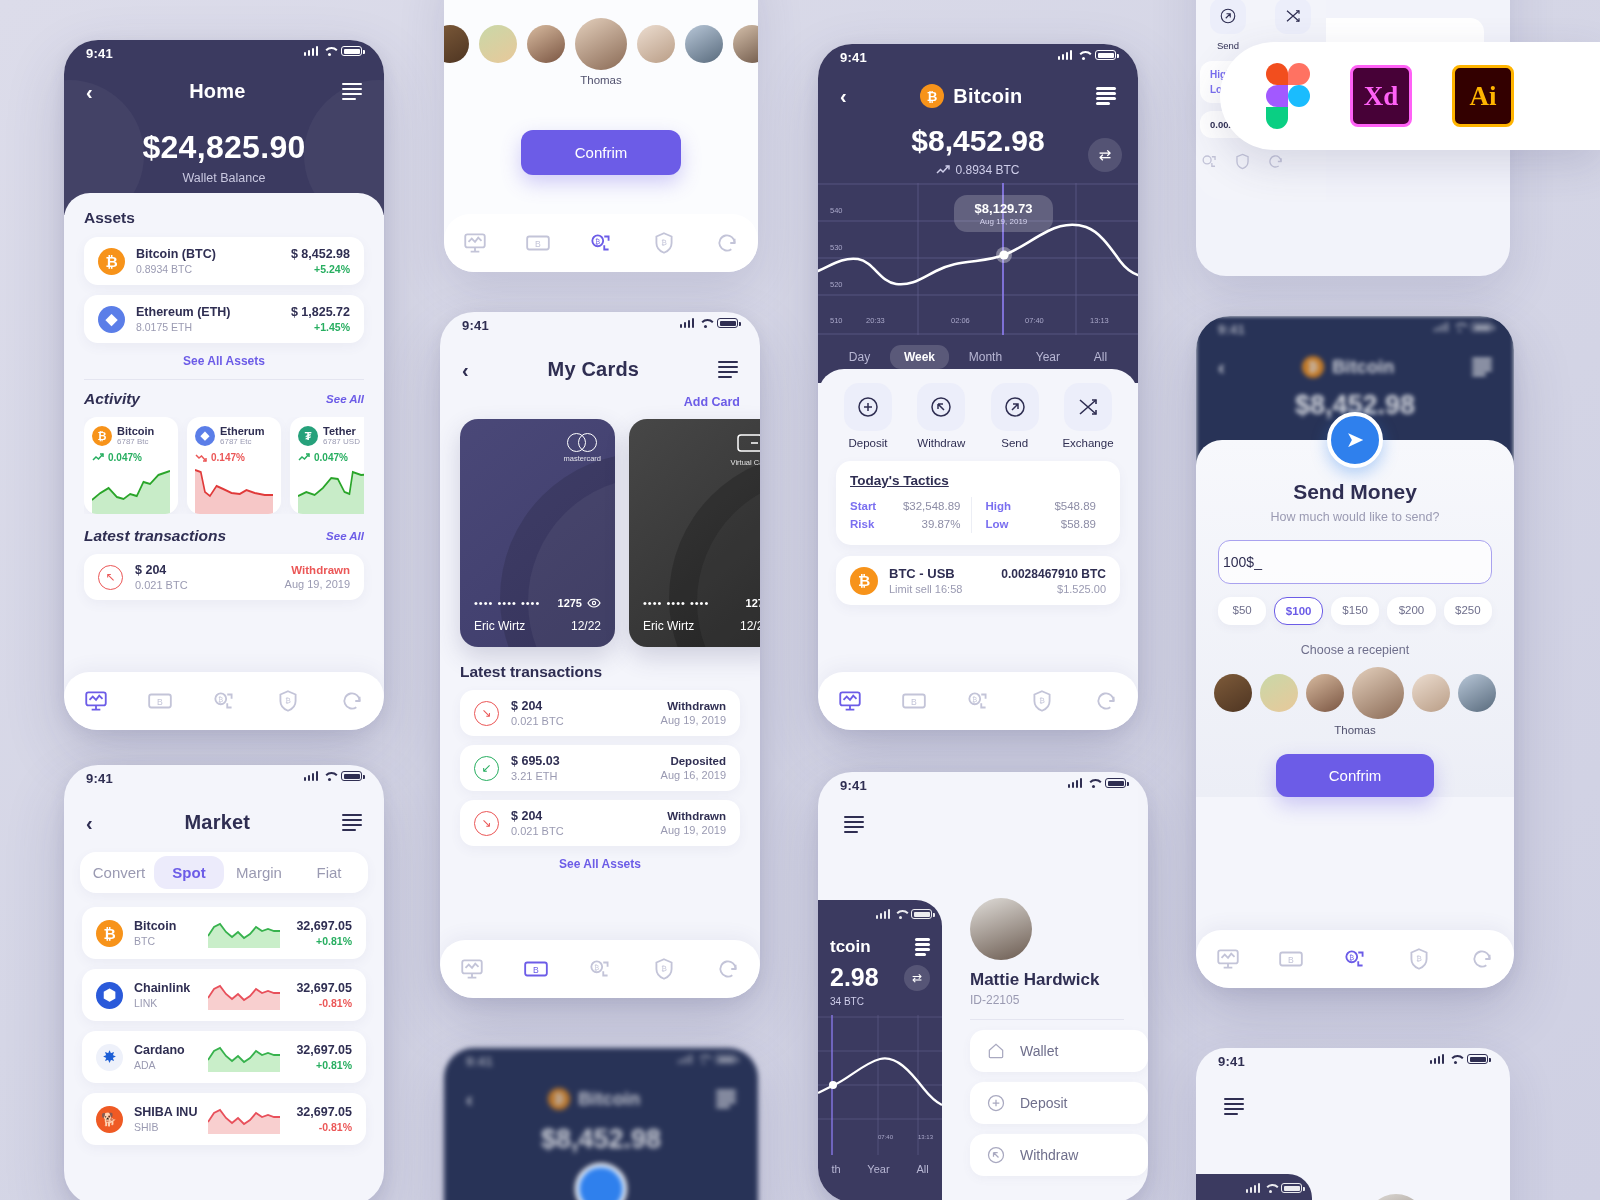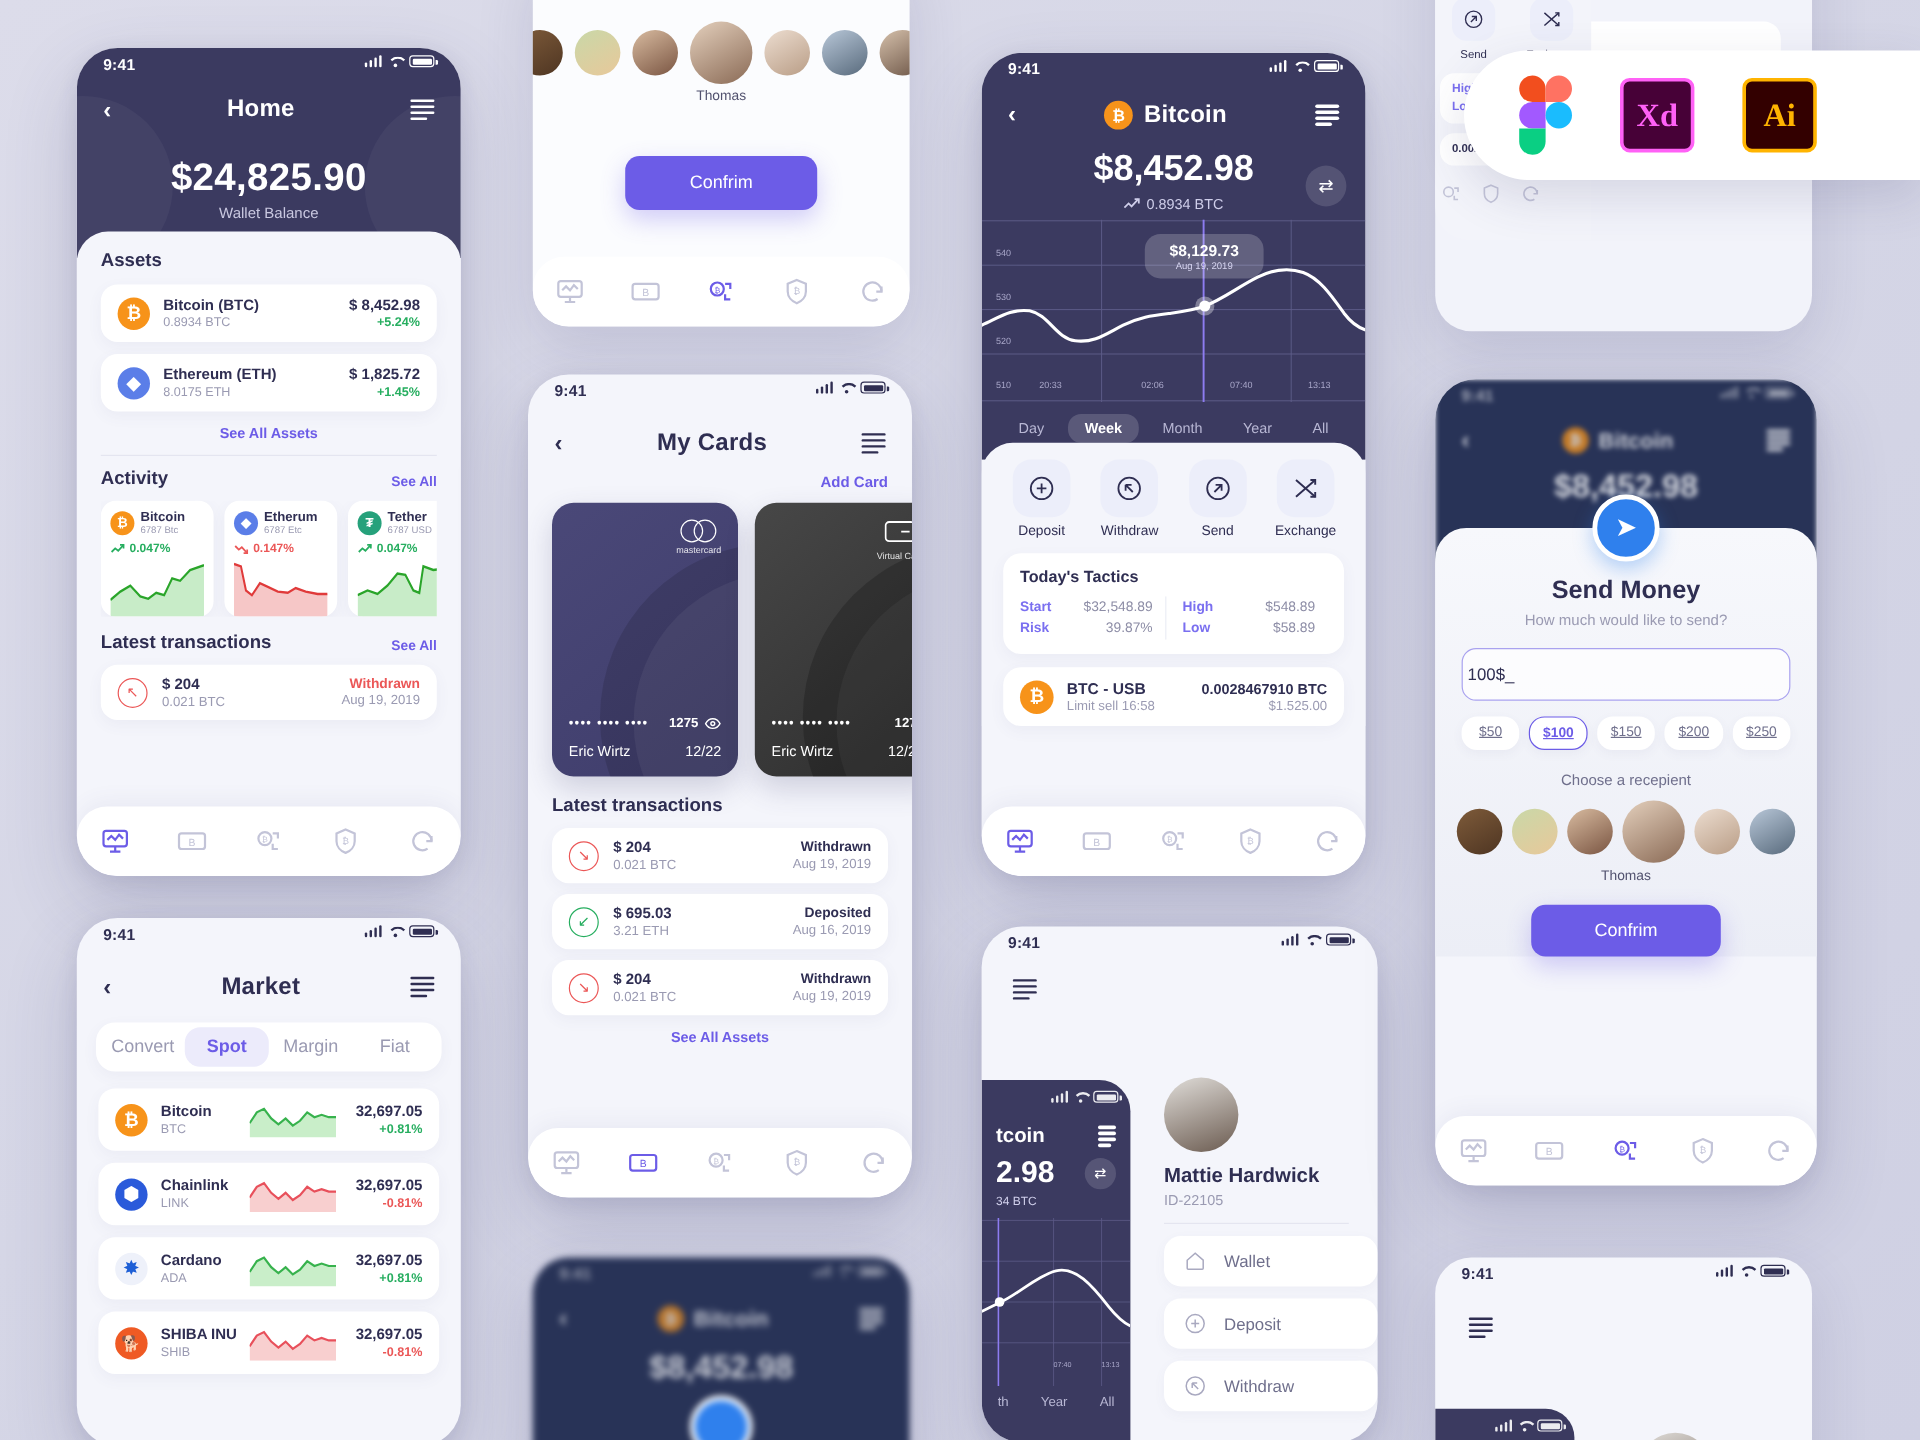--- a/index.html
+++ b/index.html
@@ -73,21 +73,21 @@
   .usdt{ background:#26a17b; }
   .link{ background:#2a5ada; }
   .ada { background:#eef1fa; color:#1e5fd6;}
   .shib{ background:#ef5a24; }
   .rc-name { font-size:12.5px; font-weight:bold; color:#2f2e52;}
   .rc-sub { font-size:10.5px; color:#9a9ab2; margin-top:2px;}
   .rc-val { font-size:12.5px; font-weight:bold; color:#2f2e52; text-align:right;}
   .rc-chg { font-size:10.5px; font-weight:bold; text-align:right; margin-top:2px;}
   .link-c { text-align:center; color:#6c5ce7; font-size:12px; font-weight:bold; padding:11px 0;}
   .divider { height:1px; background:#e4e5f0; }
-  .rowhead { display:flex; align-items:flex-end; justify-content:space-between; margin-top:10px;}
+  .rowhead { display:flex; align-items:center; justify-content:space-between; margin-top:10px;font-style:italic;}
   .seeall { font-size:11.5px; font-weight:bold; color:#6c5ce7;}
   .act-strip { display:flex; gap:9px; margin-top:9px; overflow:hidden;}
   .act-card { background:#fff; border-radius:13px; width:94px; flex:0 0 auto; padding:8px 8px 0;
     box-shadow:0 4px 12px rgba(90,90,140,.06); overflow:hidden;}
   .act-top { display:flex; align-items:center; gap:5px;}
   .act-n { font-size:11px; font-weight:bold; color:#2f2e52; line-height:1.1;}
   .act-s { font-size:8px; color:#9a9ab2;}
   .act-pct { font-size:10px; font-weight:bold; margin:6px 0 3px; display:flex; align-items:center; gap:4px;}
   .spark { display:block; width:100%; height:48px; }
   .tx { background:#fff; border-radius:14px; padding:9px 14px; display:flex; align-items:center;
@@ -137,21 +137,21 @@
   .tfbar span { font-size:12px; color:#b8b7d4; padding:5px 14px; border-radius:11px;}
   .tfbar span.on { background:rgba(255,255,255,.16); color:#fff; font-weight:bold;}
   .bc-sheet { background:#f4f5fb; border-radius:26px 26px 0 0; margin-top:-14px; position:relative; padding:14px 18px 0;}
   .acts { display:flex; justify-content:space-between; }
   .act { text-align:center; width:64px;}
   .act .sq { width:48px;height:48px;border-radius:15px;background:#eceefa; margin:0 auto;
     display:flex;align-items:center;justify-content:center;}
   .act .lb { font-size:11.5px; color:#2f2e52; margin-top:6px; font-weight:500;}
   .tactics { background:#fff; border-radius:15px; padding:12px 14px; margin-top:12px;
     box-shadow:0 4px 12px rgba(90,90,140,.06);}
-  .tac-h { font-size:13.5px; font-weight:bold; color:#2f2e52;}
+  .tac-h { font-size:13.5px; font-weight:bold; color:#2f2e52;text-decoration:underline;}
   .tac-g { display:flex; margin-top:9px;}
   .tac-col { flex:1; }
   .tac-col + .tac-col { border-left:1px solid #eceef5; padding-left:14px;}
   .tac-l { display:flex; justify-content:space-between; font-size:11.5px; padding:3px 10px 3px 0;}
   .tac-l b { color:#7a6ff0; font-weight:bold;}
   .tac-l span { color:#8d8da6;}
   .order { background:#fff; border-radius:15px; padding:10px 14px; margin-top:11px; display:flex;
     align-items:center; box-shadow:0 4px 12px rgba(90,90,140,.06);}
 
   
@@ -170,21 +170,21 @@
   .sm-badge { position:absolute; top:-28px; left:50%; transform:translateX(-50%);
     width:56px;height:56px;border-radius:50%;background:#2f80ed; border:4px solid #fff;
     display:flex;align-items:center;justify-content:center; color:#fff; font-size:22px;
     box-shadow:0 6px 16px rgba(47,128,237,.35);}
   .sm-t { font-size:21px; font-weight:bold; color:#2f2e52;}
   .sm-s { font-size:12.5px; color:#9a9ab2; margin-top:6px;}
   .sm-in { margin-top:16px; background:rgba(255,255,255,.7); border:1.4px solid #a9a2ef; border-radius:12px;
     padding:13px 4px; text-align:left; font-size:14px; color:#2f2e52;}
   .chips { display:flex; gap:8px; margin-top:13px; justify-content:center;}
   .chip { background:#fff; border-radius:13px; padding:7px 0; width:56px; font-size:11.5px; color:#6f6f8c;
-    box-shadow:0 3px 9px rgba(90,90,140,.06);text-decoration:underline;}
+    box-shadow:0 3px 9px rgba(90,90,140,.06);}
   .chip.on { border:1.4px solid #6c5ce7; color:#6c5ce7; font-weight:bold;}
   .sm-ch { font-size:12.5px; color:#6f6f8c; margin-top:18px;}
   .avrow { display:flex; align-items:center; justify-content:center; gap:8px; margin-top:10px;}
   .av { width:38px;height:38px;border-radius:50%;overflow:hidden;background:#d9d9e6;flex:0 0 auto;}
   .av.big { width:52px;height:52px;}
   .av-nm { font-size:11.5px; color:#51516e; margin-top:5px;}
   .cta { margin:18px auto 0; background:#6c5ce7; color:#fff; border-radius:12px; padding:13px 0; width:158px;
     font-size:15px; box-shadow:0 8px 20px rgba(108,92,231,.30);}
 
   

